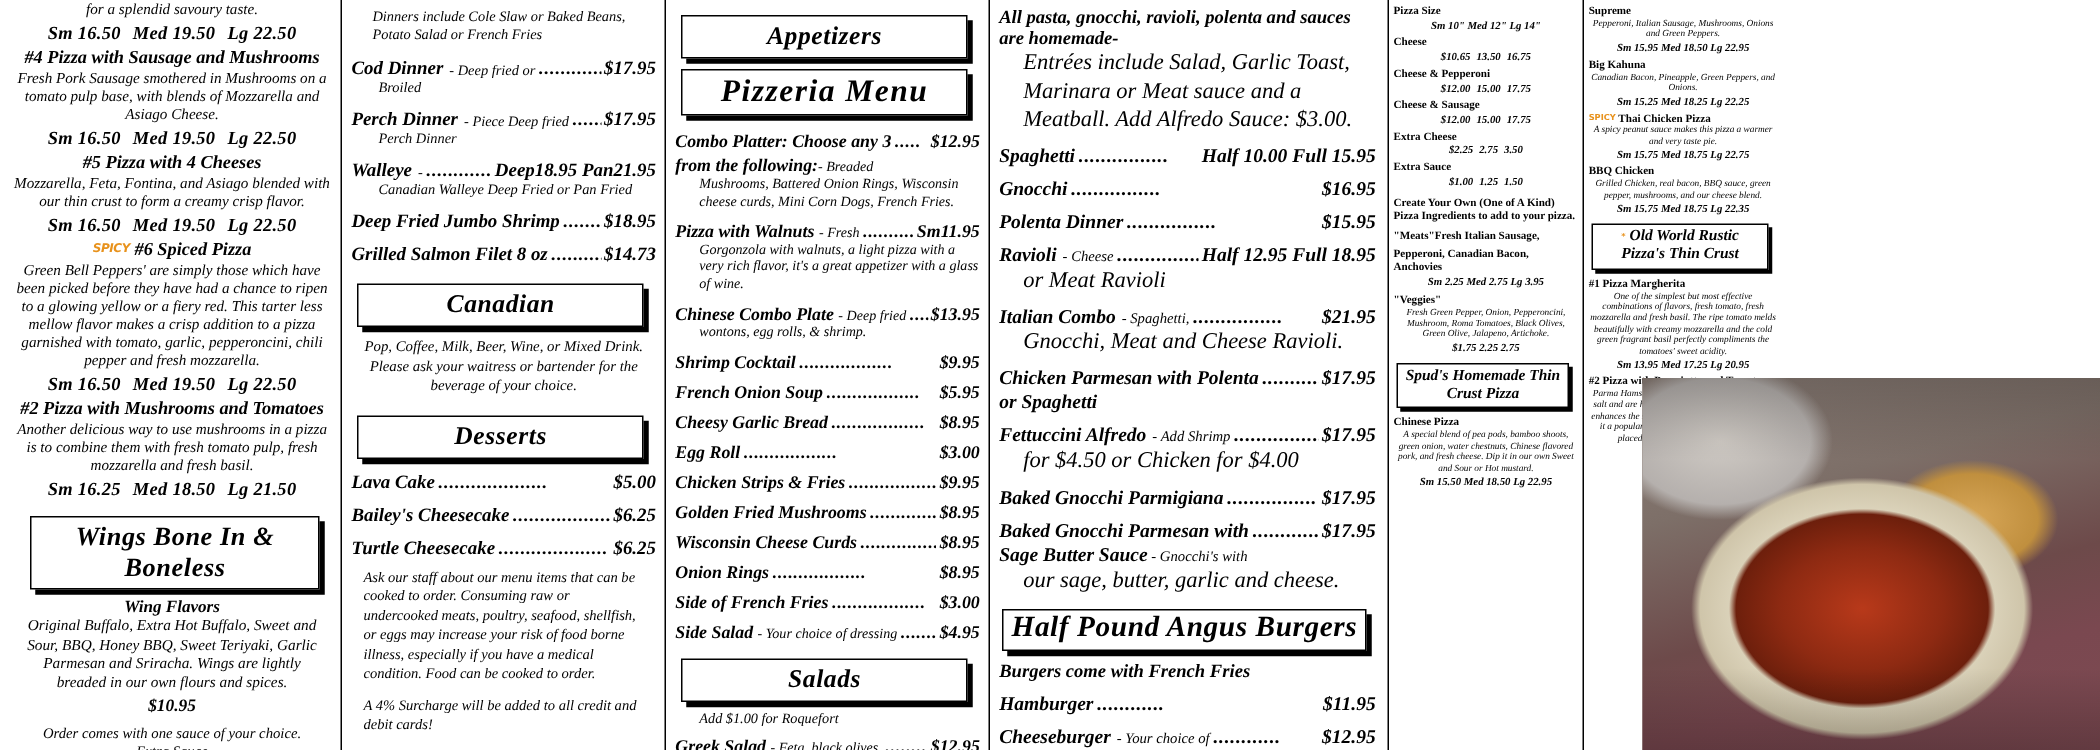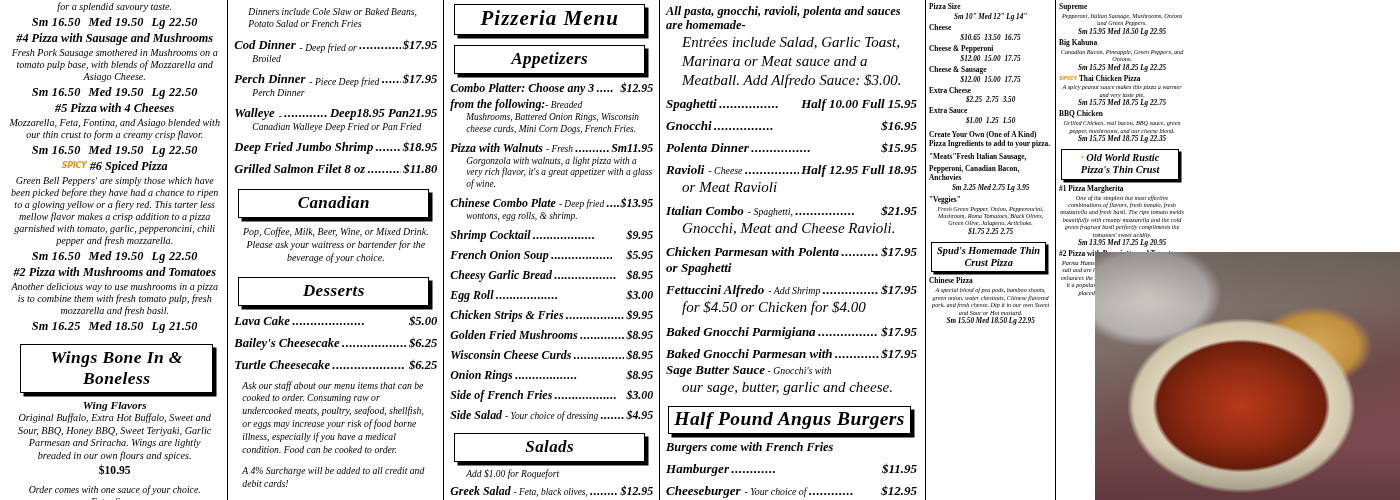--- a/index.html
+++ b/index.html
@@ -45,21 +45,21 @@
   }
   .pz-sizes span { margin: 0 4px; }
   .spicy {
     color: #e8921c; font-weight: bold; font-style: italic;
     font-size: 8px; letter-spacing: -.3px; vertical-align: 2px;
     font-family: "DejaVu Sans", sans-serif;
   }
   #wingsBanner { font-size: 17.5px; margin: 10px 10px 6px 14px; padding: 2px 4px 3px; }
   .wf-title { font-weight: bold; font-style: italic; text-align: center; font-size: 11.4px; }
   .wf-body  { font-style: italic; text-align: center; font-size: 10.2px; line-height: 1.22; margin: 1px 6px 0; }
-  .wf-price { font-weight: bold; text-align: center; font-size: 11.6px; margin-top: 2px; }
+  .wf-price { font-weight: bold; font-style: italic; text-align: center; font-size: 11.6px; margin-top: 2px; }
   .wf-note  { font-style: italic; text-align: center; font-size: 9.8px; line-height: 1.22; margin-top: 7px; }
 
   
   #col2 { width: 215px; padding: 0 6px; }
   .intro { font-style: italic; font-size: 9.6px; line-height: 1.3; margin: 6px 2px 4px 14px; }
   .ln { display: flex; align-items: flex-end; margin-top: 7px; font-size: 12.6px; }
   .ln .nm { font-weight: bold; font-style: italic; white-space: nowrap; }
   .ln .sub { font-style: italic; font-size: 9.6px; margin-left: 4px; white-space: nowrap; }
   .ln .dots { flex: 1; overflow: hidden; white-space: nowrap; font-weight: bold; letter-spacing: .5px; margin: 0 2px; }
   .ln .pr { font-weight: bold; font-style: italic; white-space: nowrap; }
@@ -183,21 +183,21 @@
         </div>
         <div class="subline">Canadian Walleye Deep Fried or Pan Fried</div>
         <div class="ln">
           <span class="nm">Deep Fried Jumbo Shrimp</span>
           <span class="dots">..............</span>
           <span class="pr">$18.95</span>
         </div>
         <div class="ln">
           <span class="nm">Grilled Salmon Filet 8 oz</span>
           <span class="dots">..............</span>
-          <span class="pr">$11.80</span>
+          <span class="pr">$14.73</span>
         </div>
       </div>
 
     <div class="banner" id="bevBanner">Canadian</div>
     <div class="bev-body">Pop, Coffee, Milk, Beer, Wine, or Mixed Drink. Please ask your waitress or bartender for the beverage of your choice.</div>
 
     <div class="banner" id="dessBanner">Desserts</div>
     <div id="c2-desserts">
         <div class="ln">
           <span class="nm">Lava Cake</span>
@@ -215,22 +215,22 @@
           <span class="pr">$6.25</span>
         </div>
       </div>
 
     <div class="fine">Ask our staff about our menu items that can be cooked to order. Consuming raw or undercooked meats, poultry, seafood, shellfish, or eggs may increase your risk of food borne illness, especially if you have a medical condition. Food can be cooked to order.</div>
     <div class="fine">A 4% Surcharge will be added to all credit and debit cards!</div>
   </div>
   <div class="vrule"></div>
 
   <div class="col" id="col3">
+    <div class="banner" id="appBanner">Appetizers</div>
     <div class="banner" id="titleBanner">Pizzeria  Menu</div>
-    <div class="banner" id="appBanner">Appetizers</div>
 
     <div class="ln3">
       <span class="nm">Combo Platter: Choose any 3</span>
       <span class="dots">.....</span>
       <span class="pr">$12.95</span>
     </div>
     <div class="cont3">
       <span>from the following:</span><span class="ital" style="font-size:9.4px;font-weight:normal">- Breaded</span>
     </div>
     <div class="sub3">Mushrooms, Battered Onion Rings, Wisconsin cheese curds, Mini Corn Dogs,  French Fries.</div>

